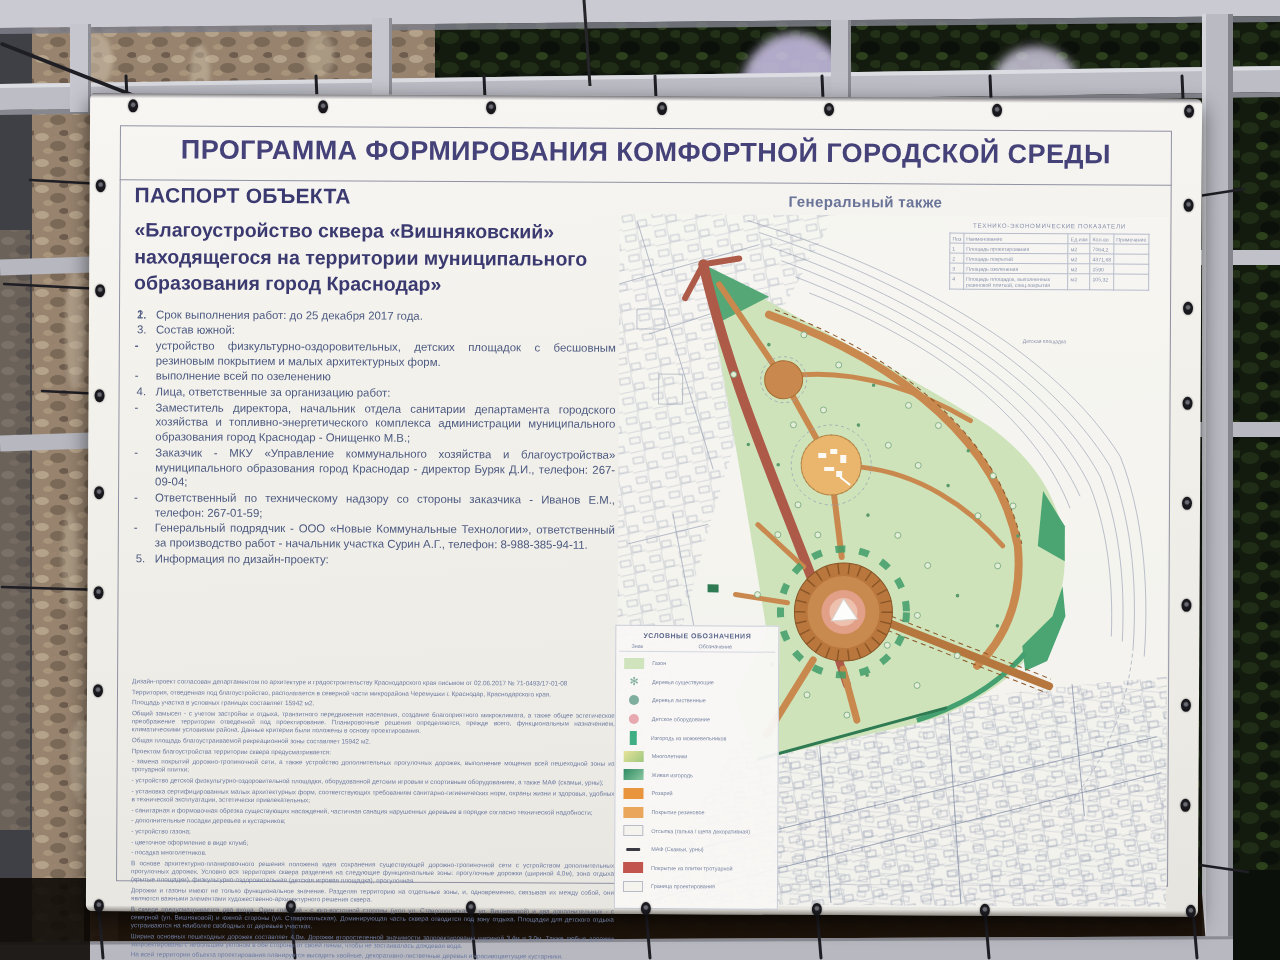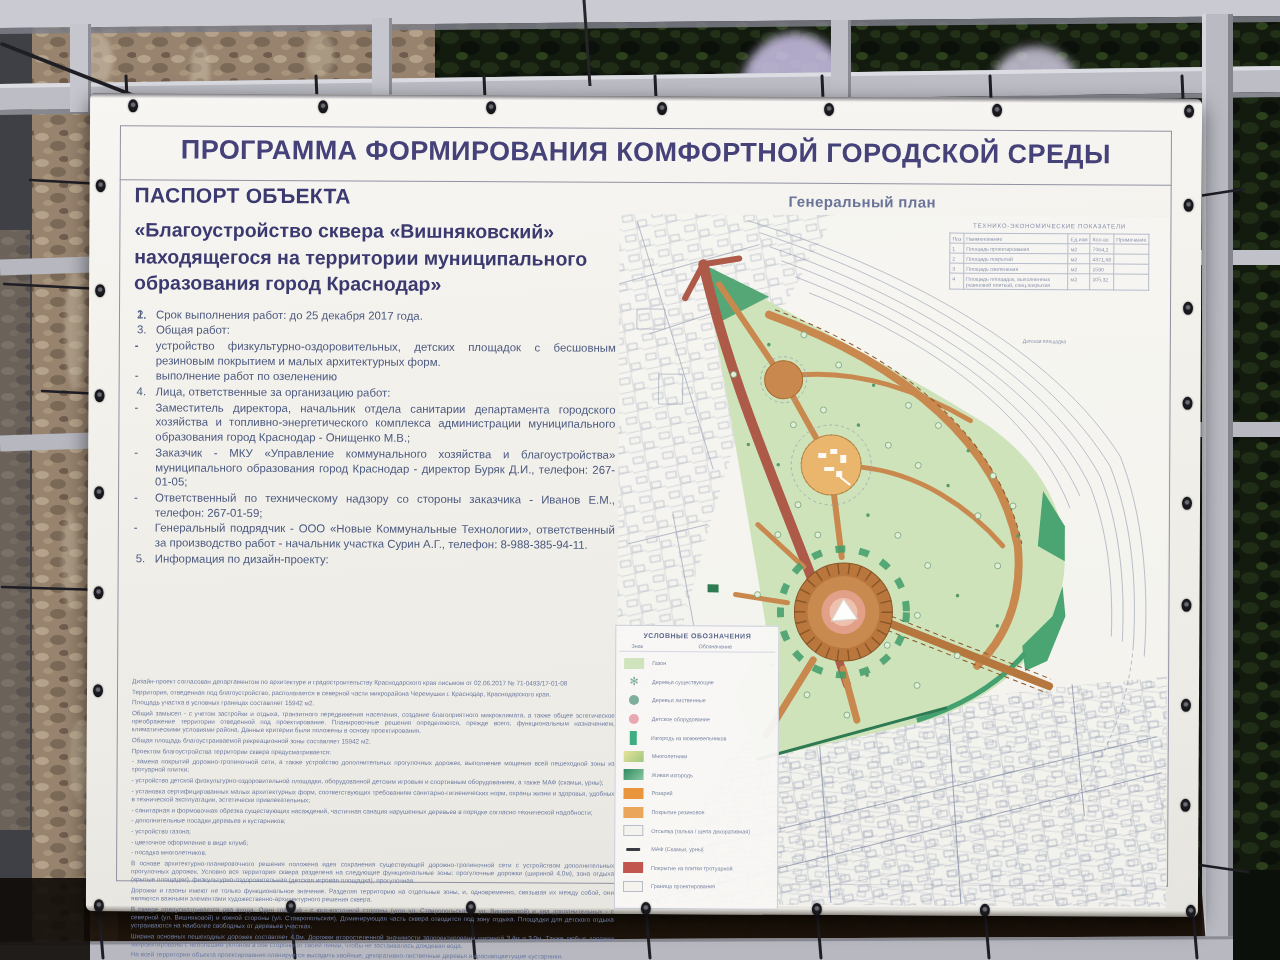--- a/index.html
+++ b/index.html
@@ -177,39 +177,39 @@
       </div>
     <div class="list">
 
     <div class="li">
           <span class="mk">1.</span>
         </div>
         <div class="li">
           <span class="mk">2.</span><span>Срок выполнения работ: до 25 декабря 2017 года.</span>
         </div>
         <div class="li">
-          <span class="mk">3.</span><span>Общая работ:</span>
+          <span class="mk">3.</span><span>Состав южной:</span>
         </div>
         <div class="li dash">
           <span class="mk">-</span>
         </div>
         <div class="li dash">
           <span class="mk">-</span><span>устройство физкультурно-оздоровительных, детских площадок с бесшовным резиновым покрытием и малых архитектурных форм.</span>
         </div>
         <div class="li dash">
-          <span class="mk">-</span><span>выполнение работ по озеленению</span>
+          <span class="mk">-</span><span>выполнение всей по озеленению</span>
         </div>
         <div class="li">
           <span class="mk">4.</span><span>Лица, ответственные за организацию работ:</span>
         </div>
         <div class="li dash">
           <span class="mk">-</span><span>Заместитель директора, начальник отдела санитарии департамента городского хозяйства и топливно-энергетического комплекса администрации муниципального образования город Краснодар - Онищенко М.В.;</span>
         </div>
         <div class="li dash">
-          <span class="mk">-</span><span>Заказчик - МКУ «Управление коммунального хозяйства и благоустройства» муниципального образования город Краснодар - директор Буряк Д.И., телефон: 267-01-05;</span>
+          <span class="mk">-</span><span>Заказчик - МКУ «Управление коммунального хозяйства и благоустройства» муниципального образования город Краснодар - директор Буряк Д.И., телефон: 267-09-04;</span>
         </div>
         <div class="li dash">
           <span class="mk">-</span><span>Ответственный по техническому надзору со стороны заказчика - Иванов Е.М., телефон: 267-01-59;</span>
         </div>
         <div class="li dash">
           <span class="mk">-</span><span>Генеральный подрядчик - ООО «Новые Коммунальные Технологии», ответственный за производство работ - начальник участка Сурин А.Г., телефон: 8-988-385-94-11.</span>
         </div>
         <div class="li">
           <span class="mk">5.</span><span>Информация по дизайн-проекту:</span>
         </div>
@@ -234,21 +234,21 @@
         <p>- цветочное оформление в виде клумб;</p>
         <p>- посадка многолетников.</p>
         <p>В основе архитектурно-планировочного решения положена идея сохранения существующей дорожно-тропиночной сети с устройством дополнительных прогулочных дорожек. Условно вся территория сквера разделена на следующие функциональные зоны: прогулочные дорожки (шириной 4,0м), зона отдыха (крытые площадки), физкультурно-оздоровительная (детская игровая площадка), прогулочная.</p>
         <p>Дорожки и газоны имеют не только функциональное значение. Разделяя территорию на отдельные зоны, и, одновременно, связывая их между собой, они являются важными элементами художественно-архитектурного решения сквера.</p>
         <p>В сквере предусматривается два входа. Один главный - с юго-восточной стороны (угол ул. Ставропольская и ул. Вишняковой) и два дополнительных - с северной (ул. Вишняковой) и южной стороны (ул. Ставропольская). Доминирующая часть сквера отводится под зону отдыха. Площадки для детского отдыха устраиваются на наиболее свободных от деревьев участках.</p>
         <p>Ширина основных пешеходных дорожек составляет 4,0м. Дорожки второстепенной значимости запроектированы шириной 3,4м и 3,0м. Также любые дорожки запроектированы с небольшим уклоном в обе стороны от своей линии, чтобы не застаивалась дождевая вода.</p>
         <p>На всей территории объекта проектирования планируется высадить хвойные, декоративно-лиственные деревья и красивоцветущие кустарники.</p>
       </div>
   </div>
 
-  <div class="plan-heading">Генеральный план</div>
+  <div class="plan-heading">Генеральный также</div>
 
   <svg id="map" viewBox="0 0 550 692">
     <defs>
       <pattern id="cad" width="30" height="20" patternUnits="userSpaceOnUse" patternTransform="rotate(-10)">
         <rect x="2" y="3" width="10" height="6" fill="none" stroke="#8d96ad" stroke-width="0.6"></rect>
         <rect x="16" y="10" width="9" height="6" fill="none" stroke="#8d96ad" stroke-width="0.6"></rect>
         <path d="M0,18 L30,16 M14,0 L15,20" stroke="#98a0b4" stroke-width="0.45" fill="none"></path>
       </pattern>
       <pattern id="cad2" width="22" height="15" patternUnits="userSpaceOnUse" patternTransform="rotate(6)">
         <rect x="3" y="2" width="8" height="5" fill="none" stroke="#8d96ad" stroke-width="0.55"></rect>

